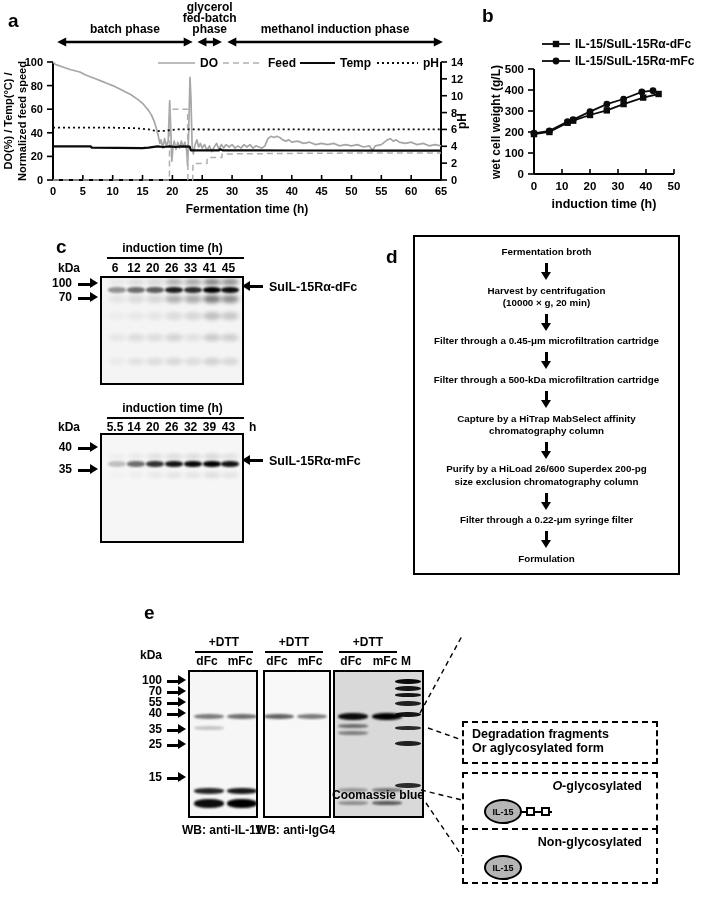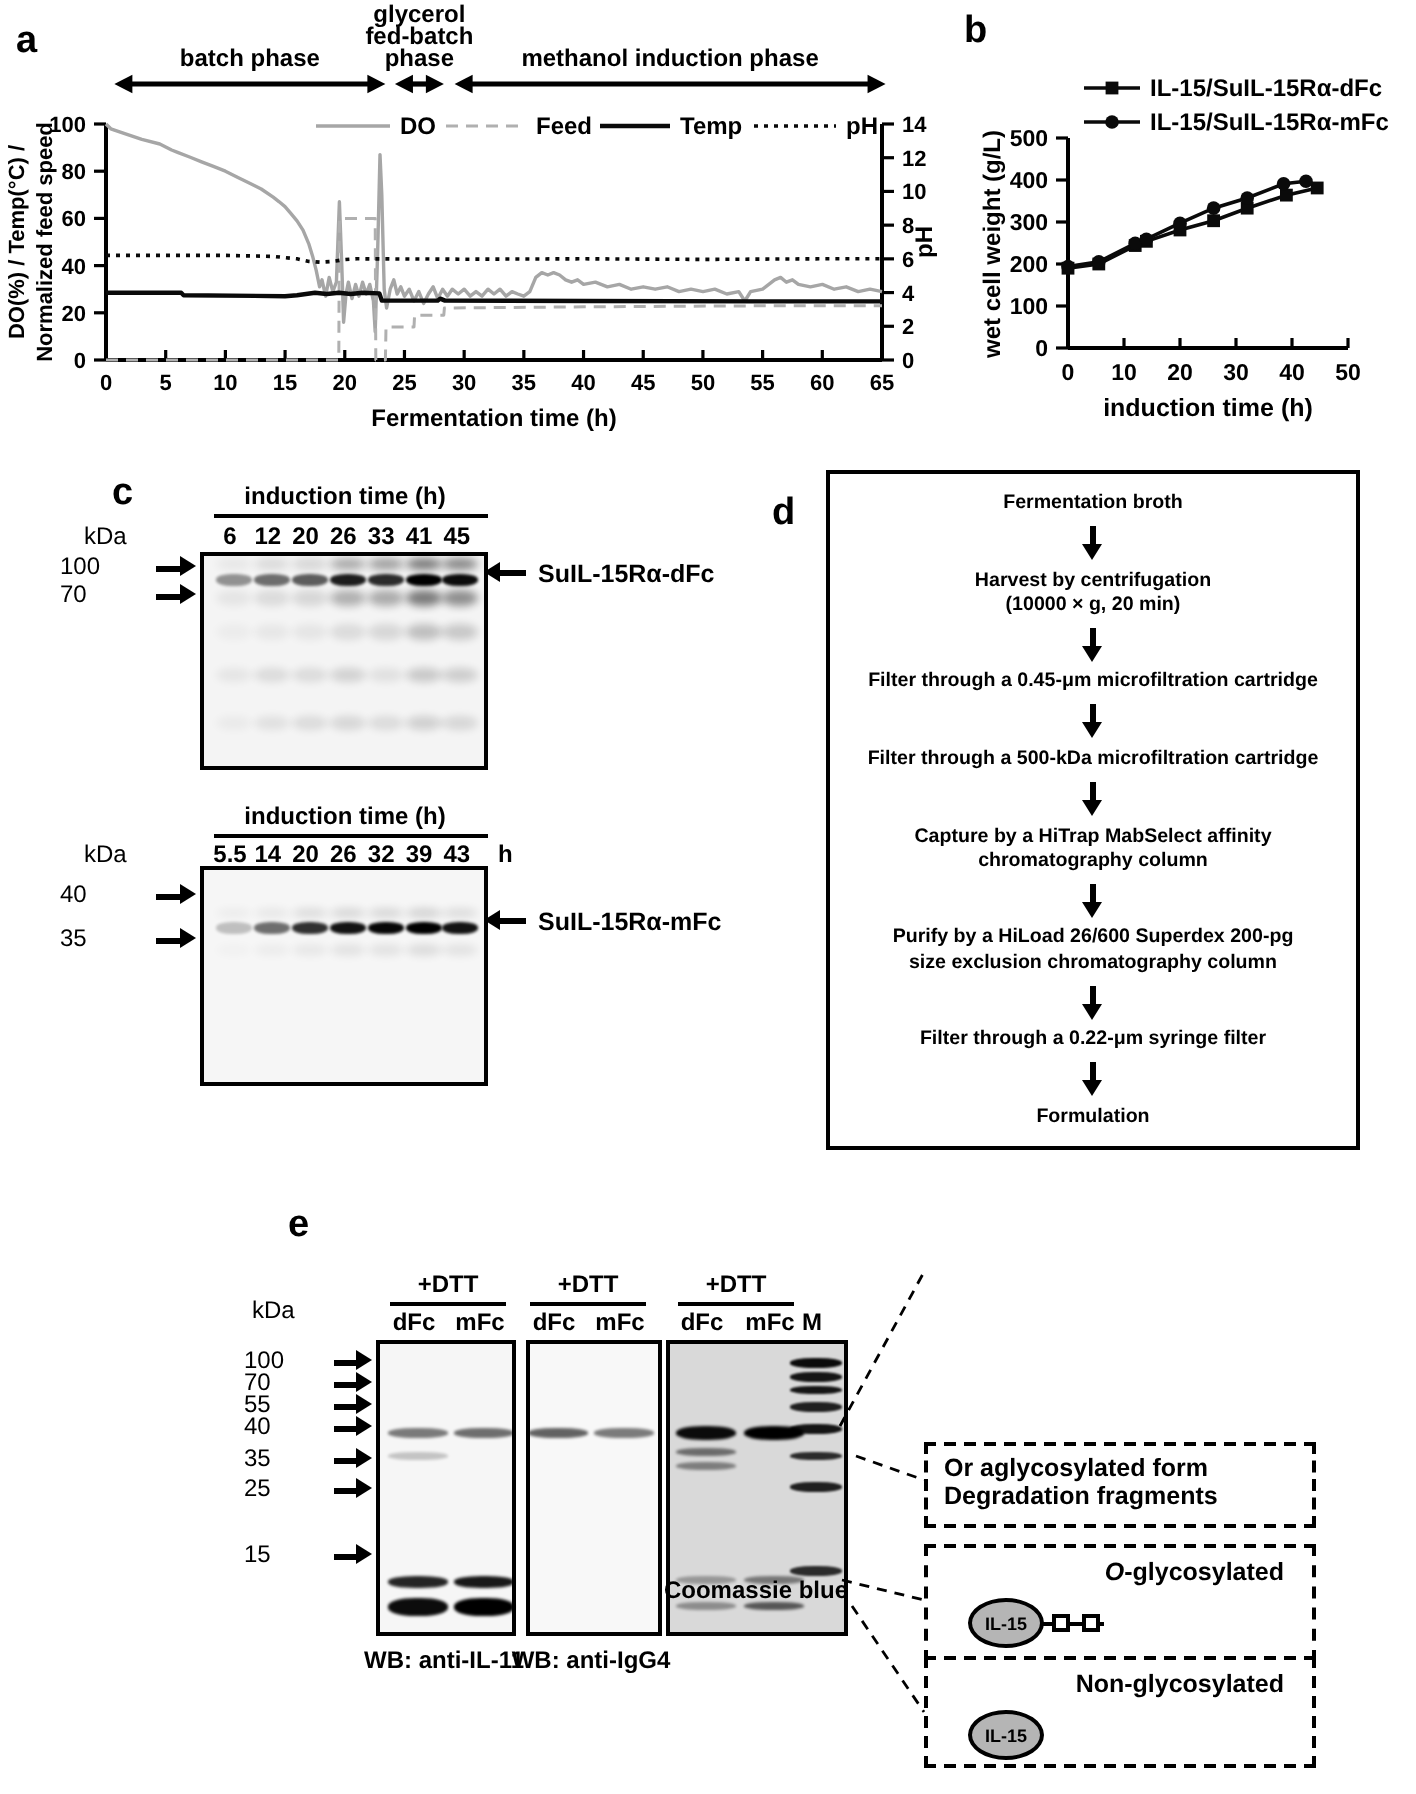--- a/index.html
+++ b/index.html
@@ -6,21 +6,21 @@
 body{background:#fff;font-family:"Liberation Sans",sans-serif;color:#000}
 #fig{position:relative;width:708px;height:897px;background:#fff;overflow:hidden}
 .abs{position:absolute}
 .plabel{position:absolute;font-size:19px;font-weight:bold}
 .b12{font-weight:bold;font-size:12px}
 .ctr{text-align:center}
 svg{position:absolute;overflow:visible}
 svg text{font-family:"Liberation Sans",sans-serif}
 .rule{position:absolute;background:#000;height:2px}
 .lanespan{position:absolute;font-weight:bold;font-size:12px;transform:translateX(-50%);white-space:nowrap}
-.kdanum{position:absolute;font-weight:normal;font-size:12px;}
+.kdanum{position:absolute;font-weight:bold;font-size:12px;text-align:right}
 .arrR{position:absolute;height:3px;background:#000}
 .arrR:after{content:"";position:absolute;right:-7px;top:-4.2px;border-left:8px solid #000;border-top:5.6px solid transparent;border-bottom:5.6px solid transparent}
 .arrL{position:absolute;height:3px;background:#000}
 .arrL:before{content:"";position:absolute;left:-7px;top:-4.2px;border-right:8px solid #000;border-top:5.6px solid transparent;border-bottom:5.6px solid transparent}
 .gelbox{position:absolute;border:2px solid #000}
 .band{position:absolute;background:#000;border-radius:45%;filter:blur(0.8px)}
 .band.soft{border-radius:50%;filter:blur(2.2px)}
 .bandlabel{position:absolute;font-weight:bold;font-size:12.5px;white-space:nowrap}
 #flowbox{position:absolute;left:413px;top:235px;width:267px;height:340px;border:2px solid #000;display:flex;flex-direction:column;align-items:center;justify-content:space-between;padding:9px 2px 8px}
 .step{font-weight:bold;font-size:9.8px;text-align:center;line-height:1.25;white-space:pre-line}
@@ -359,22 +359,22 @@
       <div class="band" style="left: 60px; top: 69px; width: 26px; height: 5px; opacity: 0.85; filter: blur(0.5px);"></div>
       <div class="band" style="left: 60px; top: 111px; width: 26px; height: 5px; opacity: 0.8; filter: blur(0.5px);"></div>
     </div>
 
   <div class="abs b12 ctr" style="left:162px;top:823px;width:120px">WB: anti-IL-11</div>
   <div class="abs b12 ctr" style="left:230px;top:823px;width:131px">WB: anti-IgG4</div>
   <div class="abs b12 ctr" style="left:318px;top:788px;width:120px">Coomassie blue</div>
 
 
   <div class="dbox" style="top:721px;height:43px;padding:4px 0 0 8px">
+    <div class="b12" style="font-size:12.5px">Degradation fragments</div>
     <div class="b12" style="font-size:12.5px">Or aglycosylated form</div>
-    <div class="b12" style="font-size:12.5px">Degradation fragments</div>
   </div>
 
   <div class="dbox" style="top:772px;height:59px">
     <div class="dtitle" style="right:14px;top:5px"><i>O</i><span>-glycosylated</span></div>
     <div class="abs" style="left:56px;top:36.5px;width:32px;height:2.5px;background:#000"></div>
     <div class="gball" style="left:20px;top:25px;width:38px;height:25px;border-radius:50%;font-size:9px">IL-15</div>
     <div class="sq" style="left:62px;top:33px"></div>
     <div class="sq" style="left:77px;top:33px"></div>
   </div>
 

